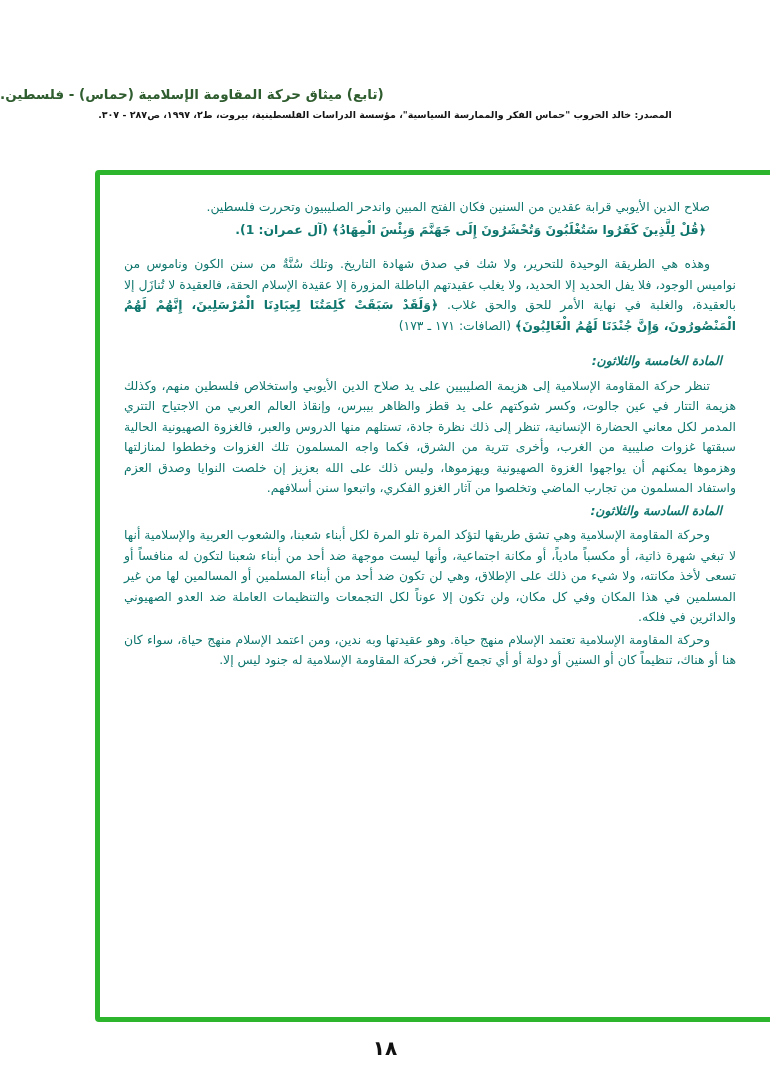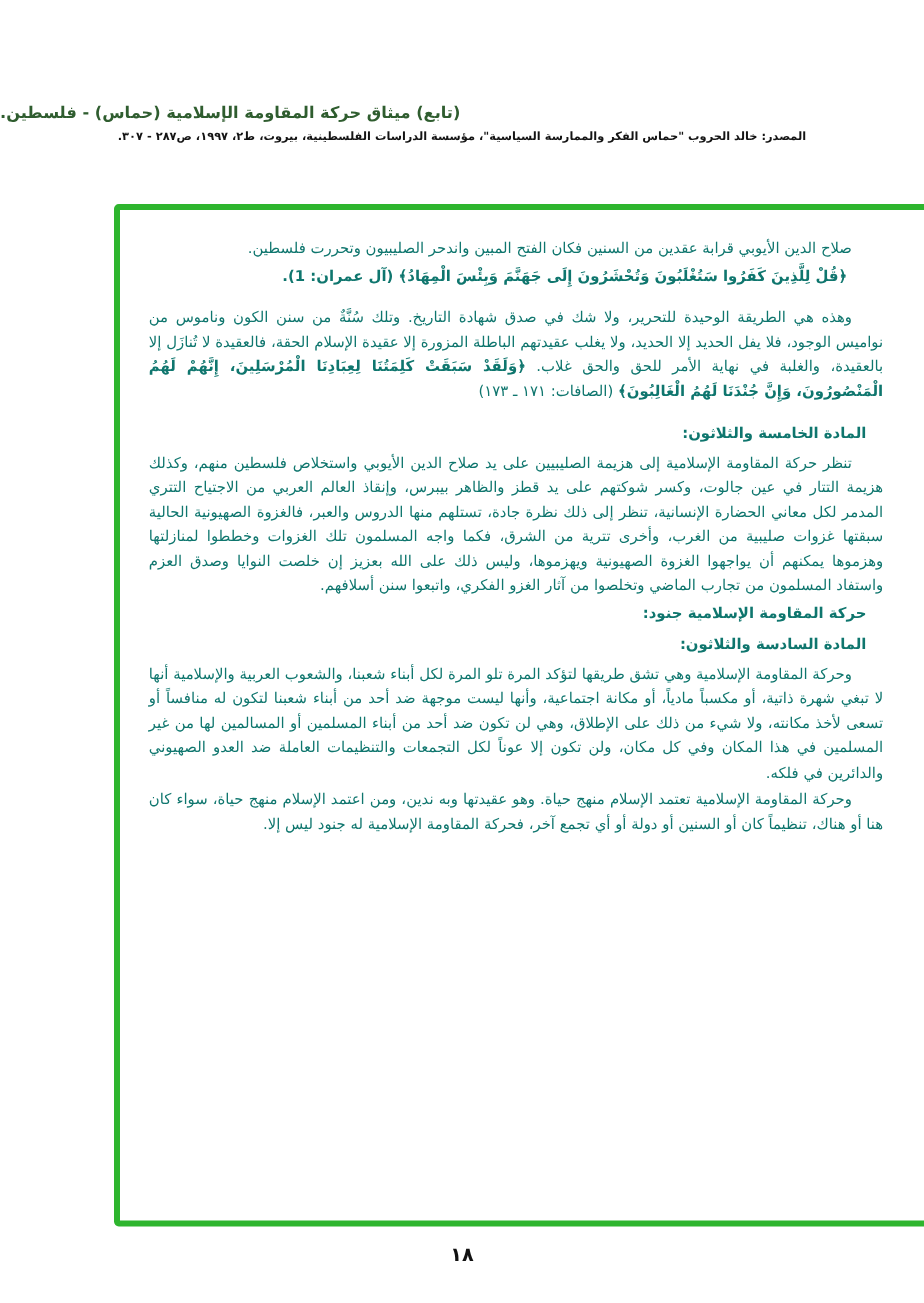--- a/index.html
+++ b/index.html
@@ -62,20 +62,21 @@
     text-indent: 30px;
     font-weight: bold;
   }
   .quran {
     font-weight: bold;
   }
   .article-heading {
     margin: 15px 0 4px 0;
     text-indent: 14px;
     font-weight: bold;
+    font-style: italic;
   }
   .chapter-heading {
     margin: 26px 0 22px 0;
     text-align: center;
     text-indent: 0;
     font-weight: bold;
     font-size: 14.5px;
   }
   .sub-heading {
     margin: 0 0 6px 0;
@@ -84,21 +85,21 @@
   }
   .gap-after {
     margin-bottom: 14px;
   }
   .page-number {
     position: absolute;
     top: 1036px;
     left: 0;
     width: 100%;
     text-align: center;
-    font-size: 16px;
+    font-size: 20px;
     font-weight: bold;
     color: #111111;
   }
 </style>
 </head>
 <body>
 
 <div class="page">
 
   <div class="doc-title">(تابع) ميثاق حركة المقاومة الإسلامية (حماس) - فلسطين.</div>
@@ -111,21 +112,20 @@
 
     <p class="verse-block">﴿قُلْ لِلَّذِينَ كَفَرُوا سَتُغْلَبُونَ وَتُحْشَرُونَ إِلَى جَهَنَّمَ وَبِئْسَ الْمِهَادُ﴾ (آل عمران: 1).</p>
 
     <p class="para gap-after"><span>وهذه هي الطريقة الوحيدة للتحرير، ولا شك في صدق شهادة التاريخ. وتلك سُنَّةٌ من سنن الكون وناموس من نواميس الوجود، فلا يفل الحديد إلا الحديد، ولا يغلب عقيدتهم الباطلة المزورة إلا عقيدة الإسلام الحقة، فالعقيدة لا تُنازَل إلا بالعقيدة، والغلبة في نهاية الأمر للحق والحق غلاب. </span><span class="quran">﴿وَلَقَدْ سَبَقَتْ كَلِمَتُنَا لِعِبَادِنَا الْمُرْسَلِينَ، إِنَّهُمْ لَهُمُ الْمَنْصُورُونَ، وَإِنَّ جُنْدَنَا لَهُمُ الْغَالِبُونَ﴾</span><span> (الصافات: ١٧١ ـ ١٧٣)</span></p>
 
     <p class="article-heading">المادة الخامسة والثلاثون:</p>
 
     <p class="para">تنظر حركة المقاومة الإسلامية إلى هزيمة الصليبيين على يد صلاح الدين الأيوبي واستخلاص فلسطين منهم، وكذلك هزيمة التتار في عين جالوت، وكسر شوكتهم على يد قطز والظاهر بيبرس، وإنقاذ العالم العربي من الاجتياح التتري المدمر لكل معاني الحضارة الإنسانية، تنظر إلى ذلك نظرة جادة، تستلهم منها الدروس والعبر، فالغزوة الصهيونية الحالية سبقتها غزوات صليبية من الغرب، وأخرى تترية من الشرق، فكما واجه المسلمون تلك الغزوات وخططوا لمنازلتها وهزموها يمكنهم أن يواجهوا الغزوة الصهيونية ويهزموها، وليس ذلك على الله بعزيز إن خلصت النوايا وصدق العزم واستفاد المسلمون من تجارب الماضي وتخلصوا من آثار الغزو الفكري، واتبعوا سنن أسلافهم.</p>
 
 
-    <p class="sub-heading">حركة المقاومة الإسلامية جنود:</p>
 
     <p class="article-heading" style="margin-top:2px;">المادة السادسة والثلاثون:</p>
 
     <p class="para">وحركة المقاومة الإسلامية وهي تشق طريقها لتؤكد المرة تلو المرة لكل أبناء شعبنا، والشعوب العربية والإسلامية أنها لا تبغي شهرة ذاتية، أو مكسباً مادياً، أو مكانة اجتماعية، وأنها ليست موجهة ضد أحد من أبناء شعبنا لتكون له منافساً أو تسعى لأخذ مكانته، ولا شيء من ذلك على الإطلاق، وهي لن تكون ضد أحد من أبناء المسلمين أو المسالمين لها من غير المسلمين في هذا المكان وفي كل مكان، ولن تكون إلا عوناً لكل التجمعات والتنظيمات العاملة ضد العدو الصهيوني والدائرين في فلكه.</p>
 
     <p class="para">وحركة المقاومة الإسلامية تعتمد الإسلام منهج حياة. وهو عقيدتها وبه ندين، ومن اعتمد الإسلام منهج حياة، سواء كان هنا أو هناك، تنظيماً كان أو السنين أو دولة أو أي تجمع آخر، فحركة المقاومة الإسلامية له جنود ليس إلا.</p>
 
   </div>
 
   <div class="page-number">١٨</div>

